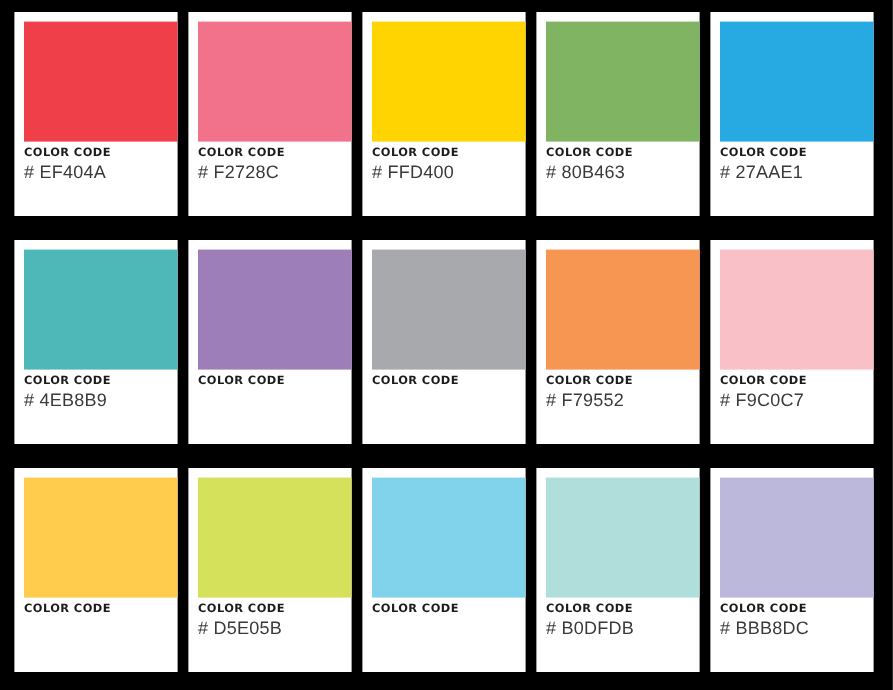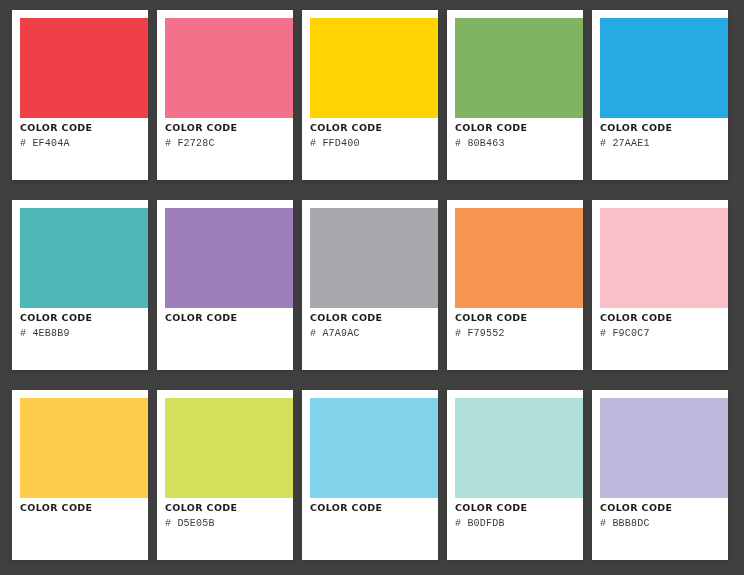--- a/index.html
+++ b/index.html
@@ -13,21 +13,21 @@
     height: 575px;
     overflow: hidden;
     font-family: "Liberation Sans", "DejaVu Sans", sans-serif;
     -webkit-font-smoothing: antialiased;
   }
 
   #palette-grid {
     position: relative;
     width: 744px;
     height: 575px;
-    background: #404040;
+    background: #000000;
   }
 
   
   .swatch-card {
     position: absolute;
     width: 136px;
     height: 170px;
     background: #ffffff;
     box-shadow: 0 2px 5px rgba(0, 0, 0, 0.13),
                 0 0 1px rgba(0, 0, 0, 0.10);
@@ -57,22 +57,22 @@
     font-size: 9.5px;
     font-weight: 700;
     letter-spacing: 0.35px;
     color: #1b1b1b;
     line-height: 12px;
     text-transform: uppercase;
     white-space: nowrap;
   }
 
   .swatch-hex {
-    font-family: Liberation Mono, monospace;
-    font-size: 10px;
+    font-family: Liberation Sans, sans-serif;
+    font-size: 15px;
     font-weight: 400;
     letter-spacing: 0.2px;
     color: #3a3a3a;
     line-height: 14px;
     margin-top: 3px;
     white-space: nowrap;
   }
 </style>
 </head>
 <body>
@@ -123,21 +123,20 @@
     <div class="swatch-card" style="left: 157px; top: 200px;">
       <div class="swatch-chip" style="background: rgb(158, 126, 185);"></div>
       <div class="swatch-text">
         <div class="swatch-label">COLOR CODE</div>
       </div>
     </div>
     <div class="swatch-card" style="left: 302px; top: 200px;">
       <div class="swatch-chip" style="background: rgb(167, 169, 172);"></div>
       <div class="swatch-text">
         <div class="swatch-label">COLOR CODE</div>
-        <div class="swatch-hex"># A7A9AC</div>
       </div>
     </div>
     <div class="swatch-card" style="left: 447px; top: 200px;">
       <div class="swatch-chip" style="background: rgb(247, 149, 82);"></div>
       <div class="swatch-text">
         <div class="swatch-label">COLOR CODE</div>
         <div class="swatch-hex"># F79552</div>
       </div>
     </div>
     <div class="swatch-card" style="left: 592px; top: 200px;">

